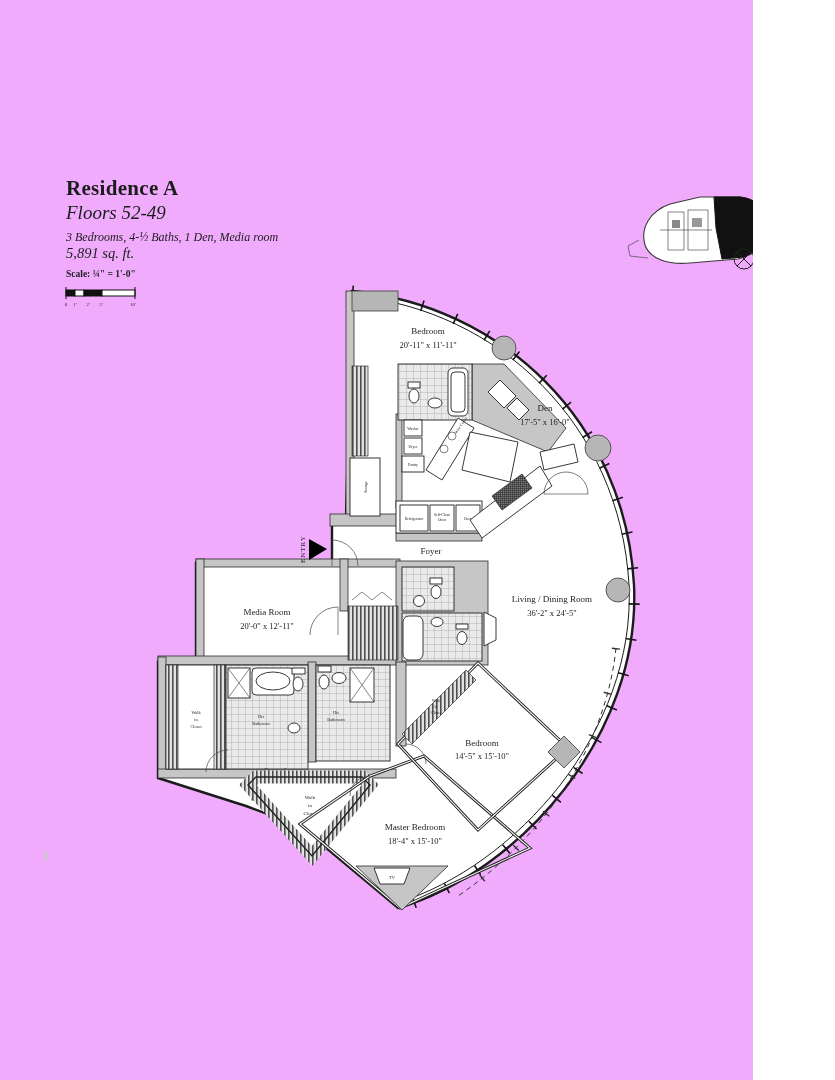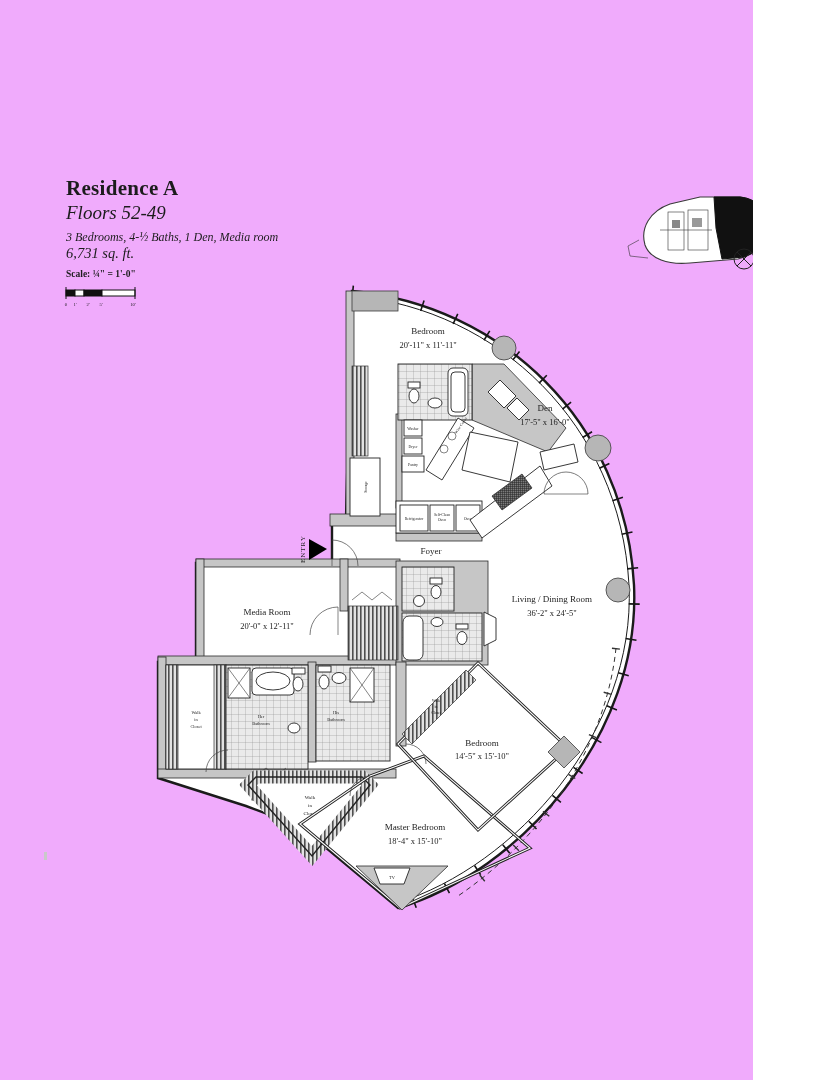--- a/index.html
+++ b/index.html
@@ -40,21 +40,21 @@
 </style>
 </head>
 <body>
 
 <div class="page">
 
   <div class="titleblock">
     <div class="res-title">Residence A</div>
     <div class="res-floors">Floors 52-49</div>
     <div class="res-feats">3 Bedrooms, 4-½ Baths, 1 Den, Media room</div>
-    <div class="res-area">6,731 sq. ft.</div>
+    <div class="res-area">5,891 sq. ft.</div>
   </div>
 
   <div class="artifact" style="left:44px;top:852px;width:3px;height:8px;"></div>
   <div class="artifact" style="left:783px;top:905px;width:10px;height:2px;"></div>
 
   <svg width="835" height="1080" viewBox="0 0 835 1080" style="position:absolute;left:0;top:0;">
     <defs>
       <pattern id="tileP" width="7" height="7" patternUnits="userSpaceOnUse">
         <rect width="7" height="7" fill="var(--tile,#eaeaea)"></rect>
         <path d="M7 0H0V7" stroke="#8f8f8f" stroke-width=".6" fill="none"></path>

